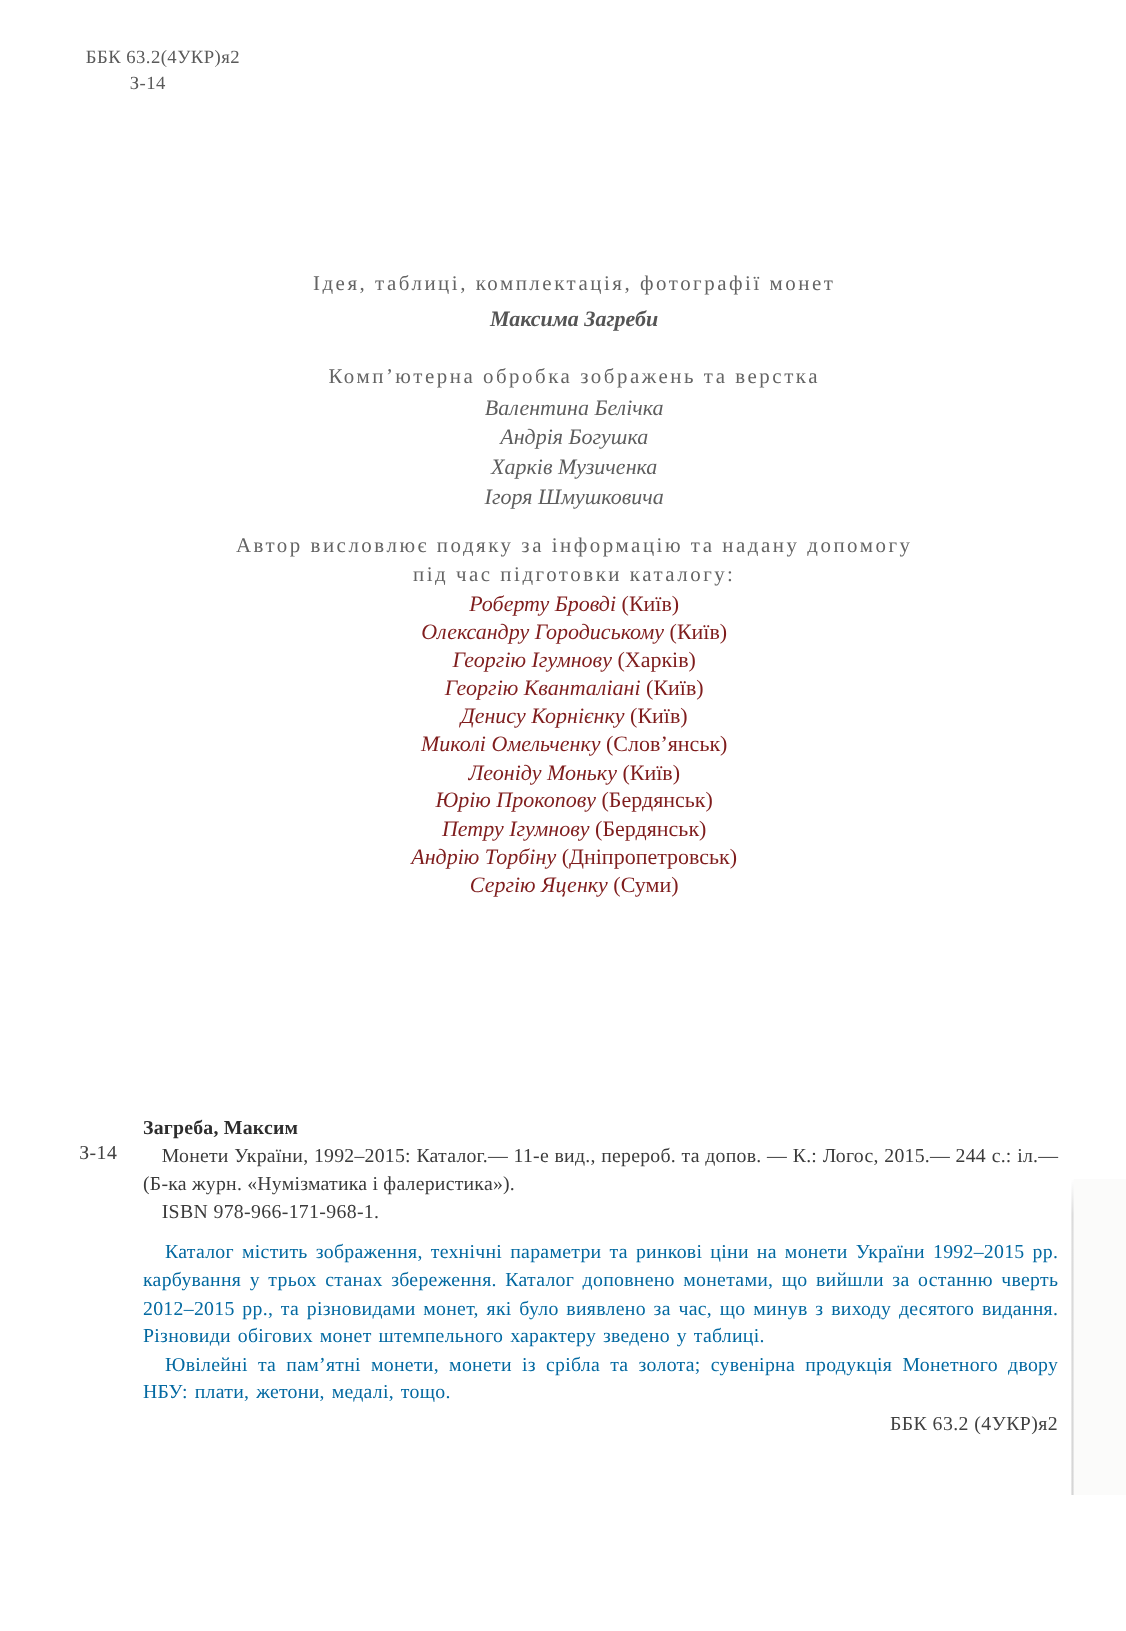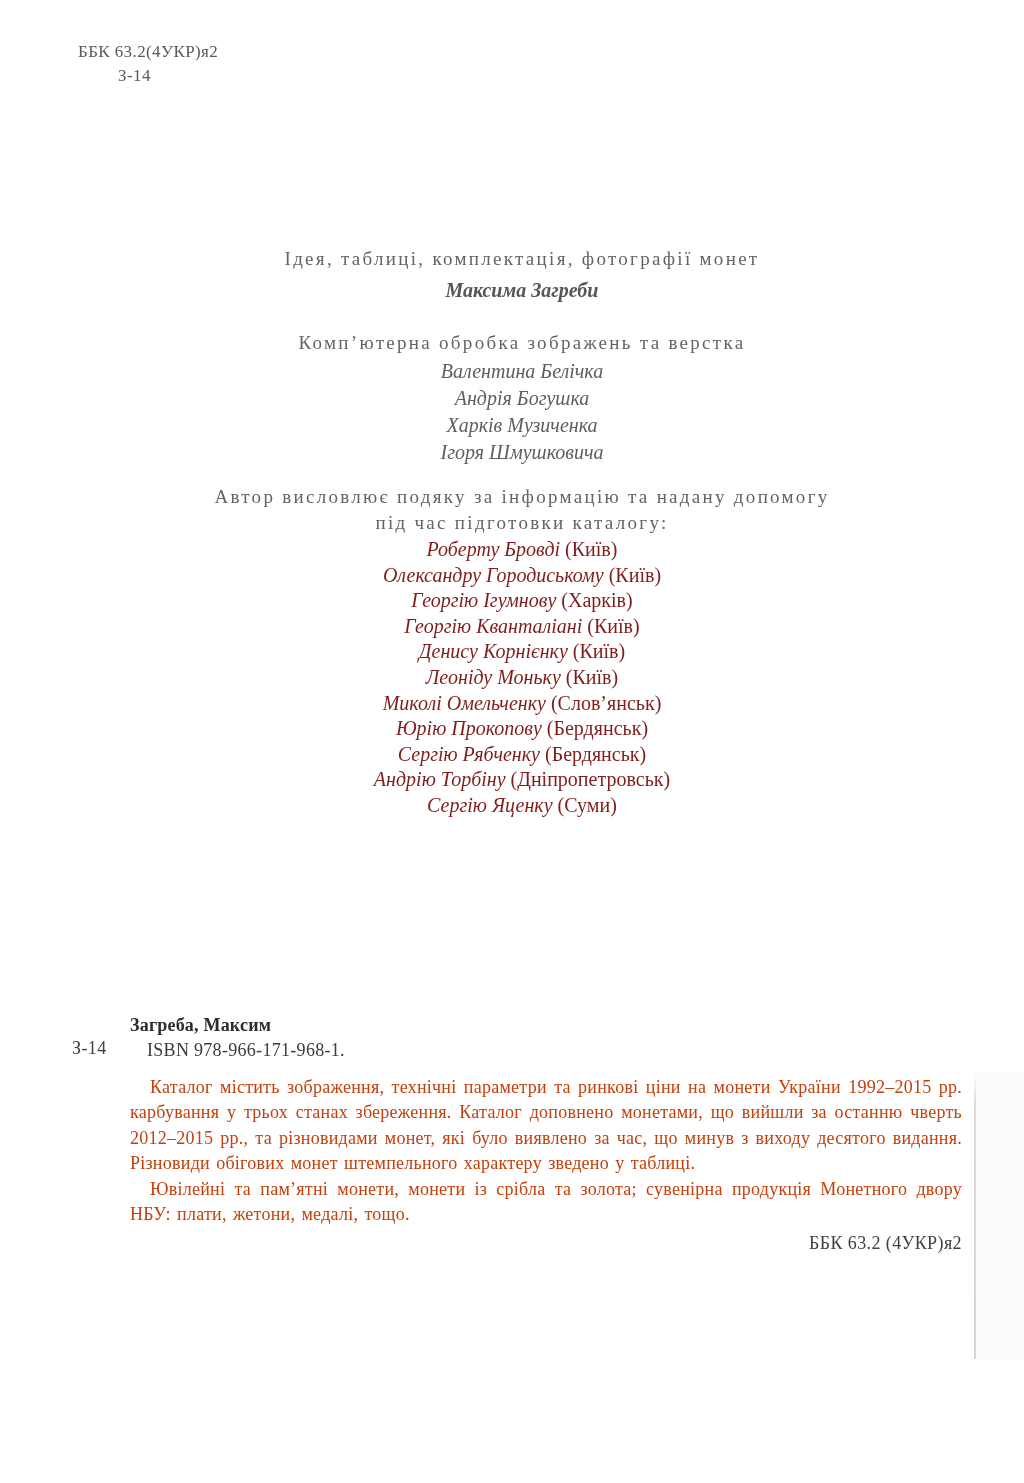--- a/index.html
+++ b/index.html
@@ -63,21 +63,21 @@
   .card-bib {
     margin: 0; text-indent: 17px; line-height: 25.5px;
     text-align: justify; letter-spacing: 0.2px;
   }
   .card-isbn { line-height: 25.5px; text-indent: 17px; letter-spacing: 0.3px; }
 
   .annotation { margin-left: 58px; margin-top: 11px; }
   .annotation p {
     margin: 0; text-align: justify; text-indent: 20px;
     line-height: 25.5px; letter-spacing: 0.25px; word-spacing: 1.5px;
-    color: #c2410c;
+    color: #0369a1;
   }
   .bbk-right {
     margin-left: 58px; margin-top: 5px;
     text-align: right; font-size: 18px; color: #414141; letter-spacing: 0.4px;
   }
 
   
   .footer-row {
     position: absolute; top: 1378px; left: 78px; width: 884px;
     display: flex; justify-content: space-between;
@@ -132,33 +132,34 @@
       <div>Автор висловлює подяку за інформацію та надану допомогу</div>
       <div>під час підготовки каталогу:</div>
     </div>
 
     <div class="ack-list">
       <div class="ack-line"><span class="nm">Роберту Бровді</span> <span class="ct">(Київ)</span></div>
       <div class="ack-line"><span class="nm">Олександру Городиському</span> <span class="ct">(Київ)</span></div>
       <div class="ack-line"><span class="nm">Георгію Ігумнову</span> <span class="ct">(Харків)</span></div>
       <div class="ack-line"><span class="nm">Георгію Кванталіані</span> <span class="ct">(Київ)</span></div>
       <div class="ack-line"><span class="nm">Денису Корнієнку</span> <span class="ct">(Київ)</span></div>
+      <div class="ack-line"><span class="nm">Миколі Омельченку</span> <span class="ct">(Слов’янськ)</span></div>
       <div class="ack-line"><span class="nm">Леоніду Моньку</span> <span class="ct">(Київ)</span></div>
-      <div class="ack-line"><span class="nm">Миколі Омельченку</span> <span class="ct">(Слов’янськ)</span></div>
       <div class="ack-line"><span class="nm">Юрію Прокопову</span> <span class="ct">(Бердянськ)</span></div>
-      <div class="ack-line"><span class="nm">Сергію Рябченку</span> <span class="ct">(Бердянськ)</span></div>
+      <div class="ack-line"><span class="nm">Петру Ігумнову</span> <span class="ct">(Бердянськ)</span></div>
       <div class="ack-line"><span class="nm">Андрію Торбіну</span> <span class="ct">(Дніпропетровськ)</span></div>
       <div class="ack-line"><span class="nm">Сергію Яценку</span> <span class="ct">(Суми)</span></div>
     </div>
   </div>
 
   <div class="card">
     <div class="card-sign">З-14</div>
     <div class="card-body">
       <div class="card-author">Загреба, Максим</div>
+      <p class="card-bib">Монети України, 1992–2015: Каталог.— 11-е вид., перероб. та допов. — К.: Логос, 2015.— 244 с.: іл.— (Б-ка журн. «Нумізматика і фалеристика»).</p>
       <div class="card-isbn">ISBN 978-966-171-968-1.</div>
     </div>
 
     <div class="annotation">
       <p>Каталог містить зображення, технічні параметри та ринкові ціни на монети України 1992–2015 рр. карбування у трьох станах збереження. Каталог доповнено монетами, що вийшли за останню чверть 2012–2015 рр., та різновидами монет, які було виявлено за час, що минув з виходу десятого видання. Різновиди обігових монет штемпельного характеру зведено у таблиці.</p>
       <p>Ювілейні та пам’ятні монети, монети із срібла та золота; сувенірна продукція Монетного двору НБУ: плати, жетони, медалі, тощо.</p>
     </div>
 
     <div class="bbk-right">ББК 63.2 (4УКР)я2</div>
   </div>

